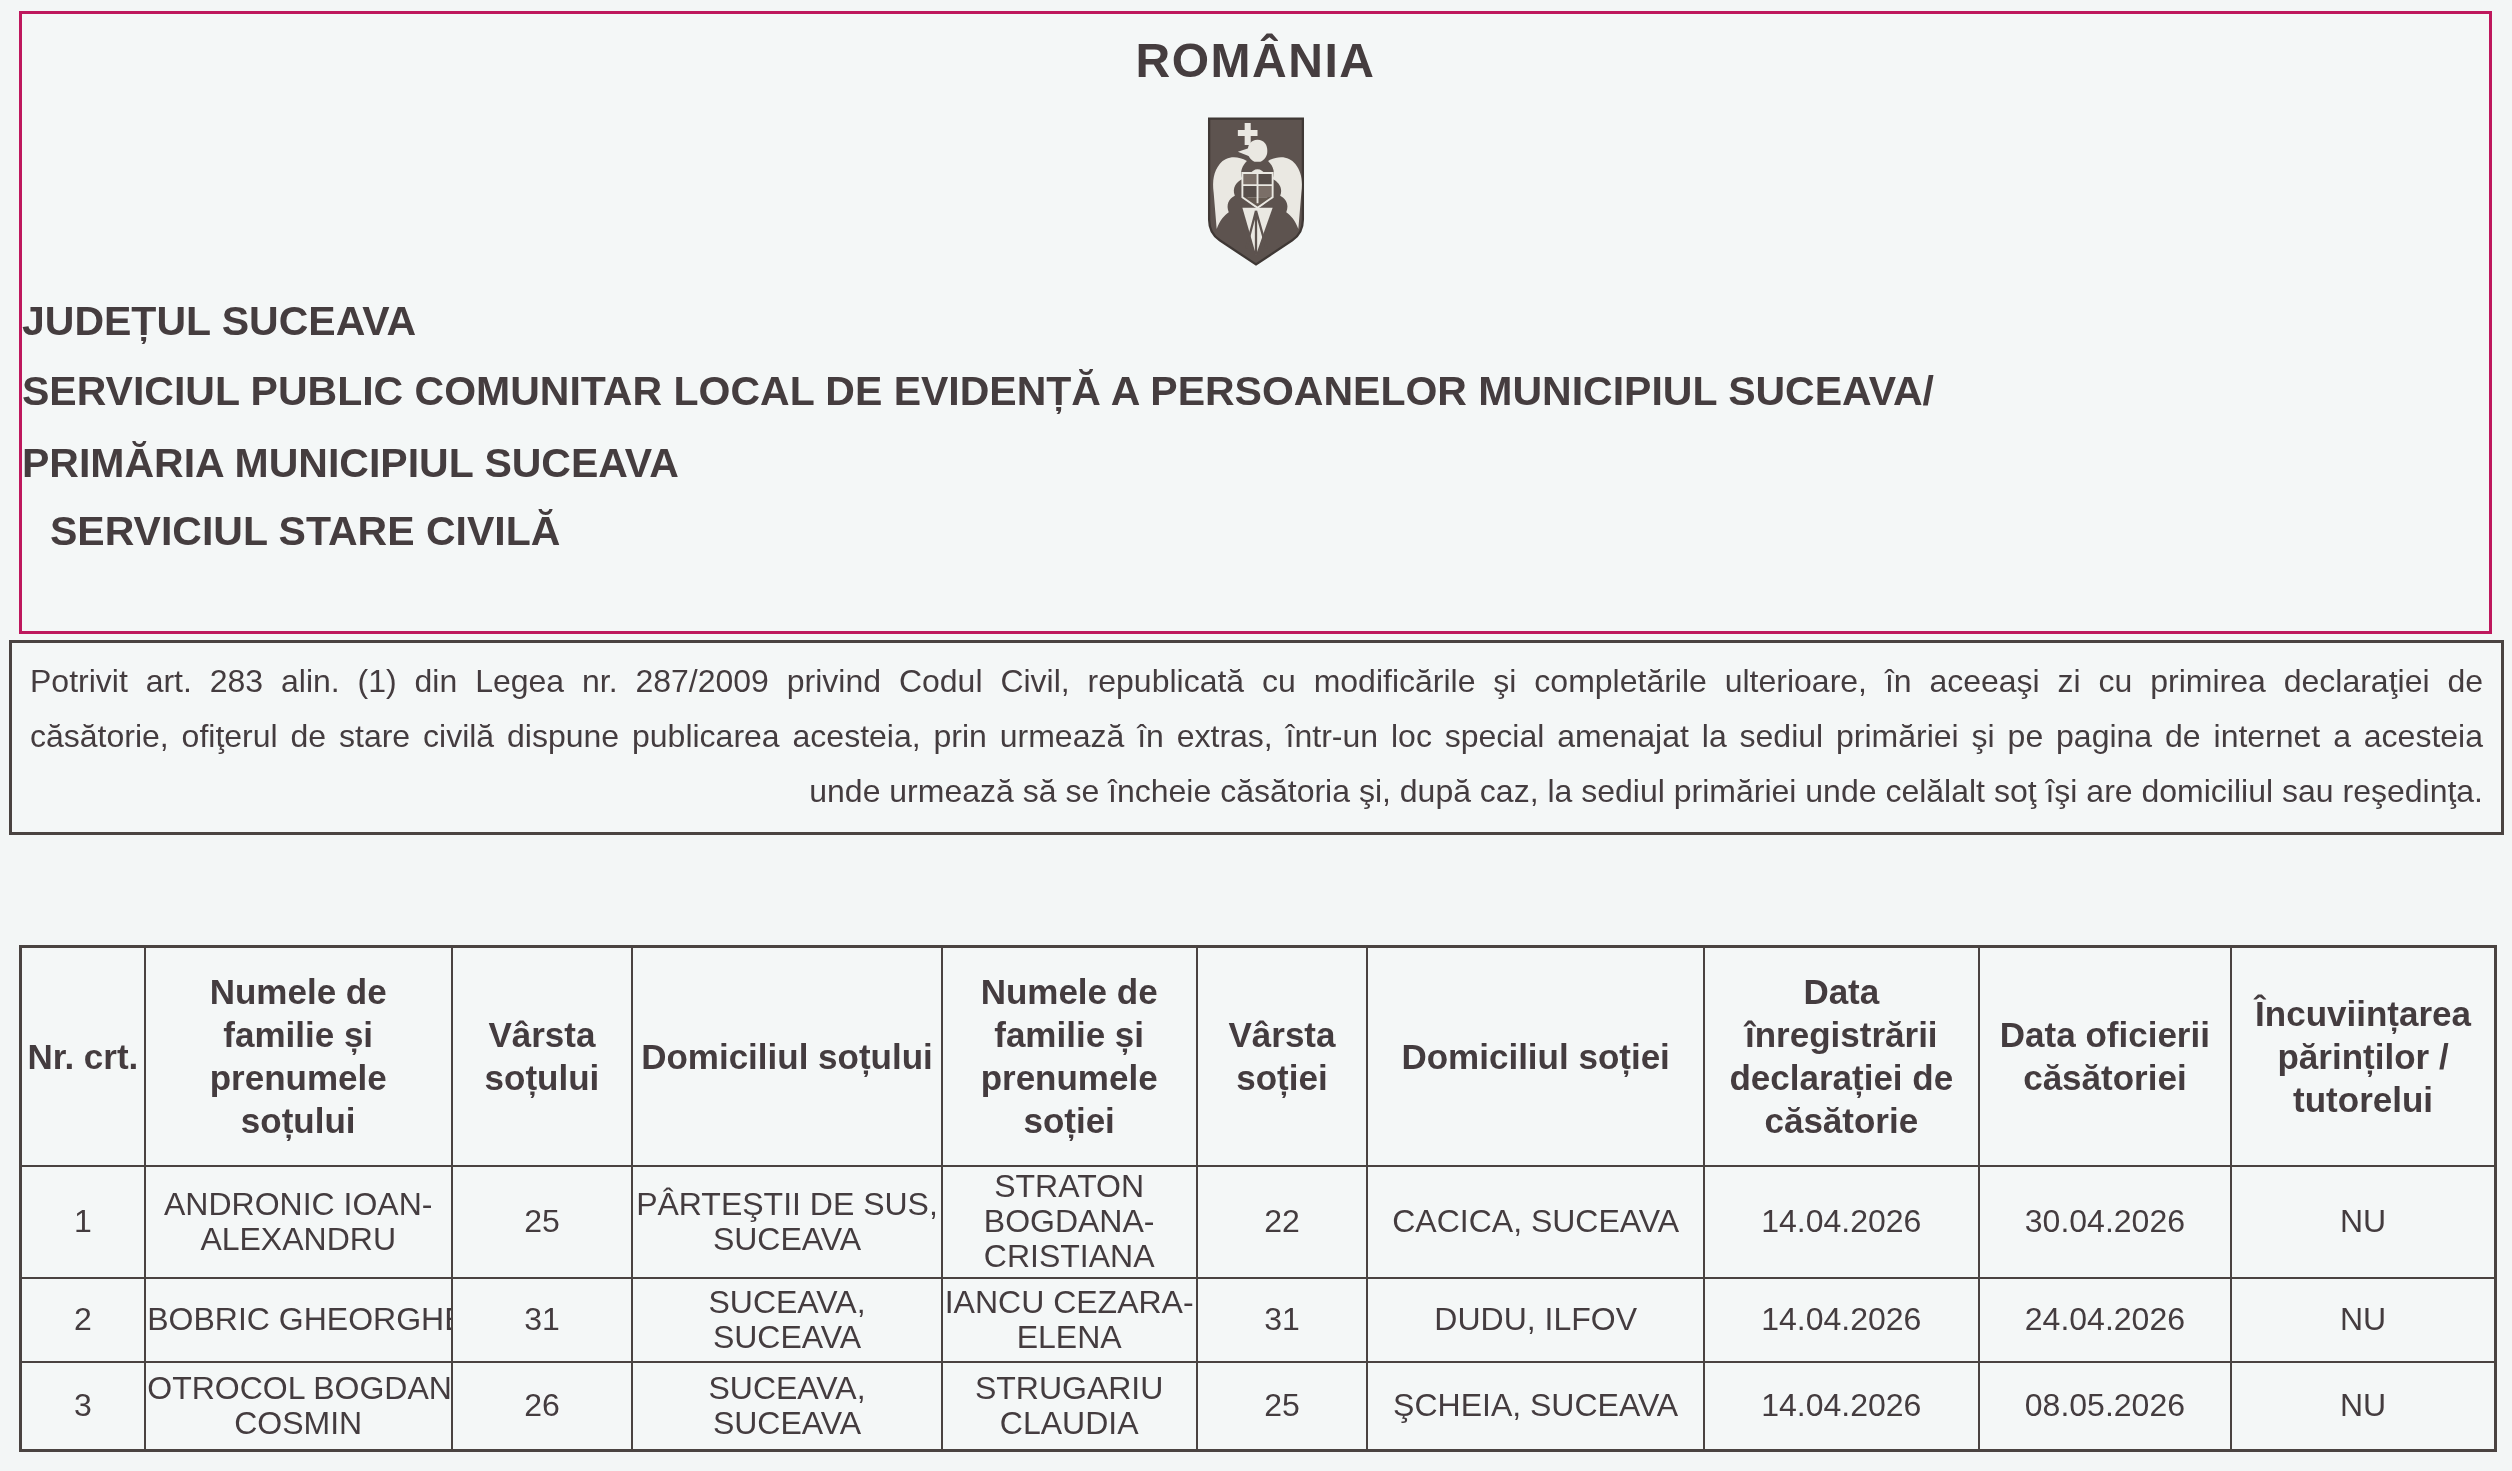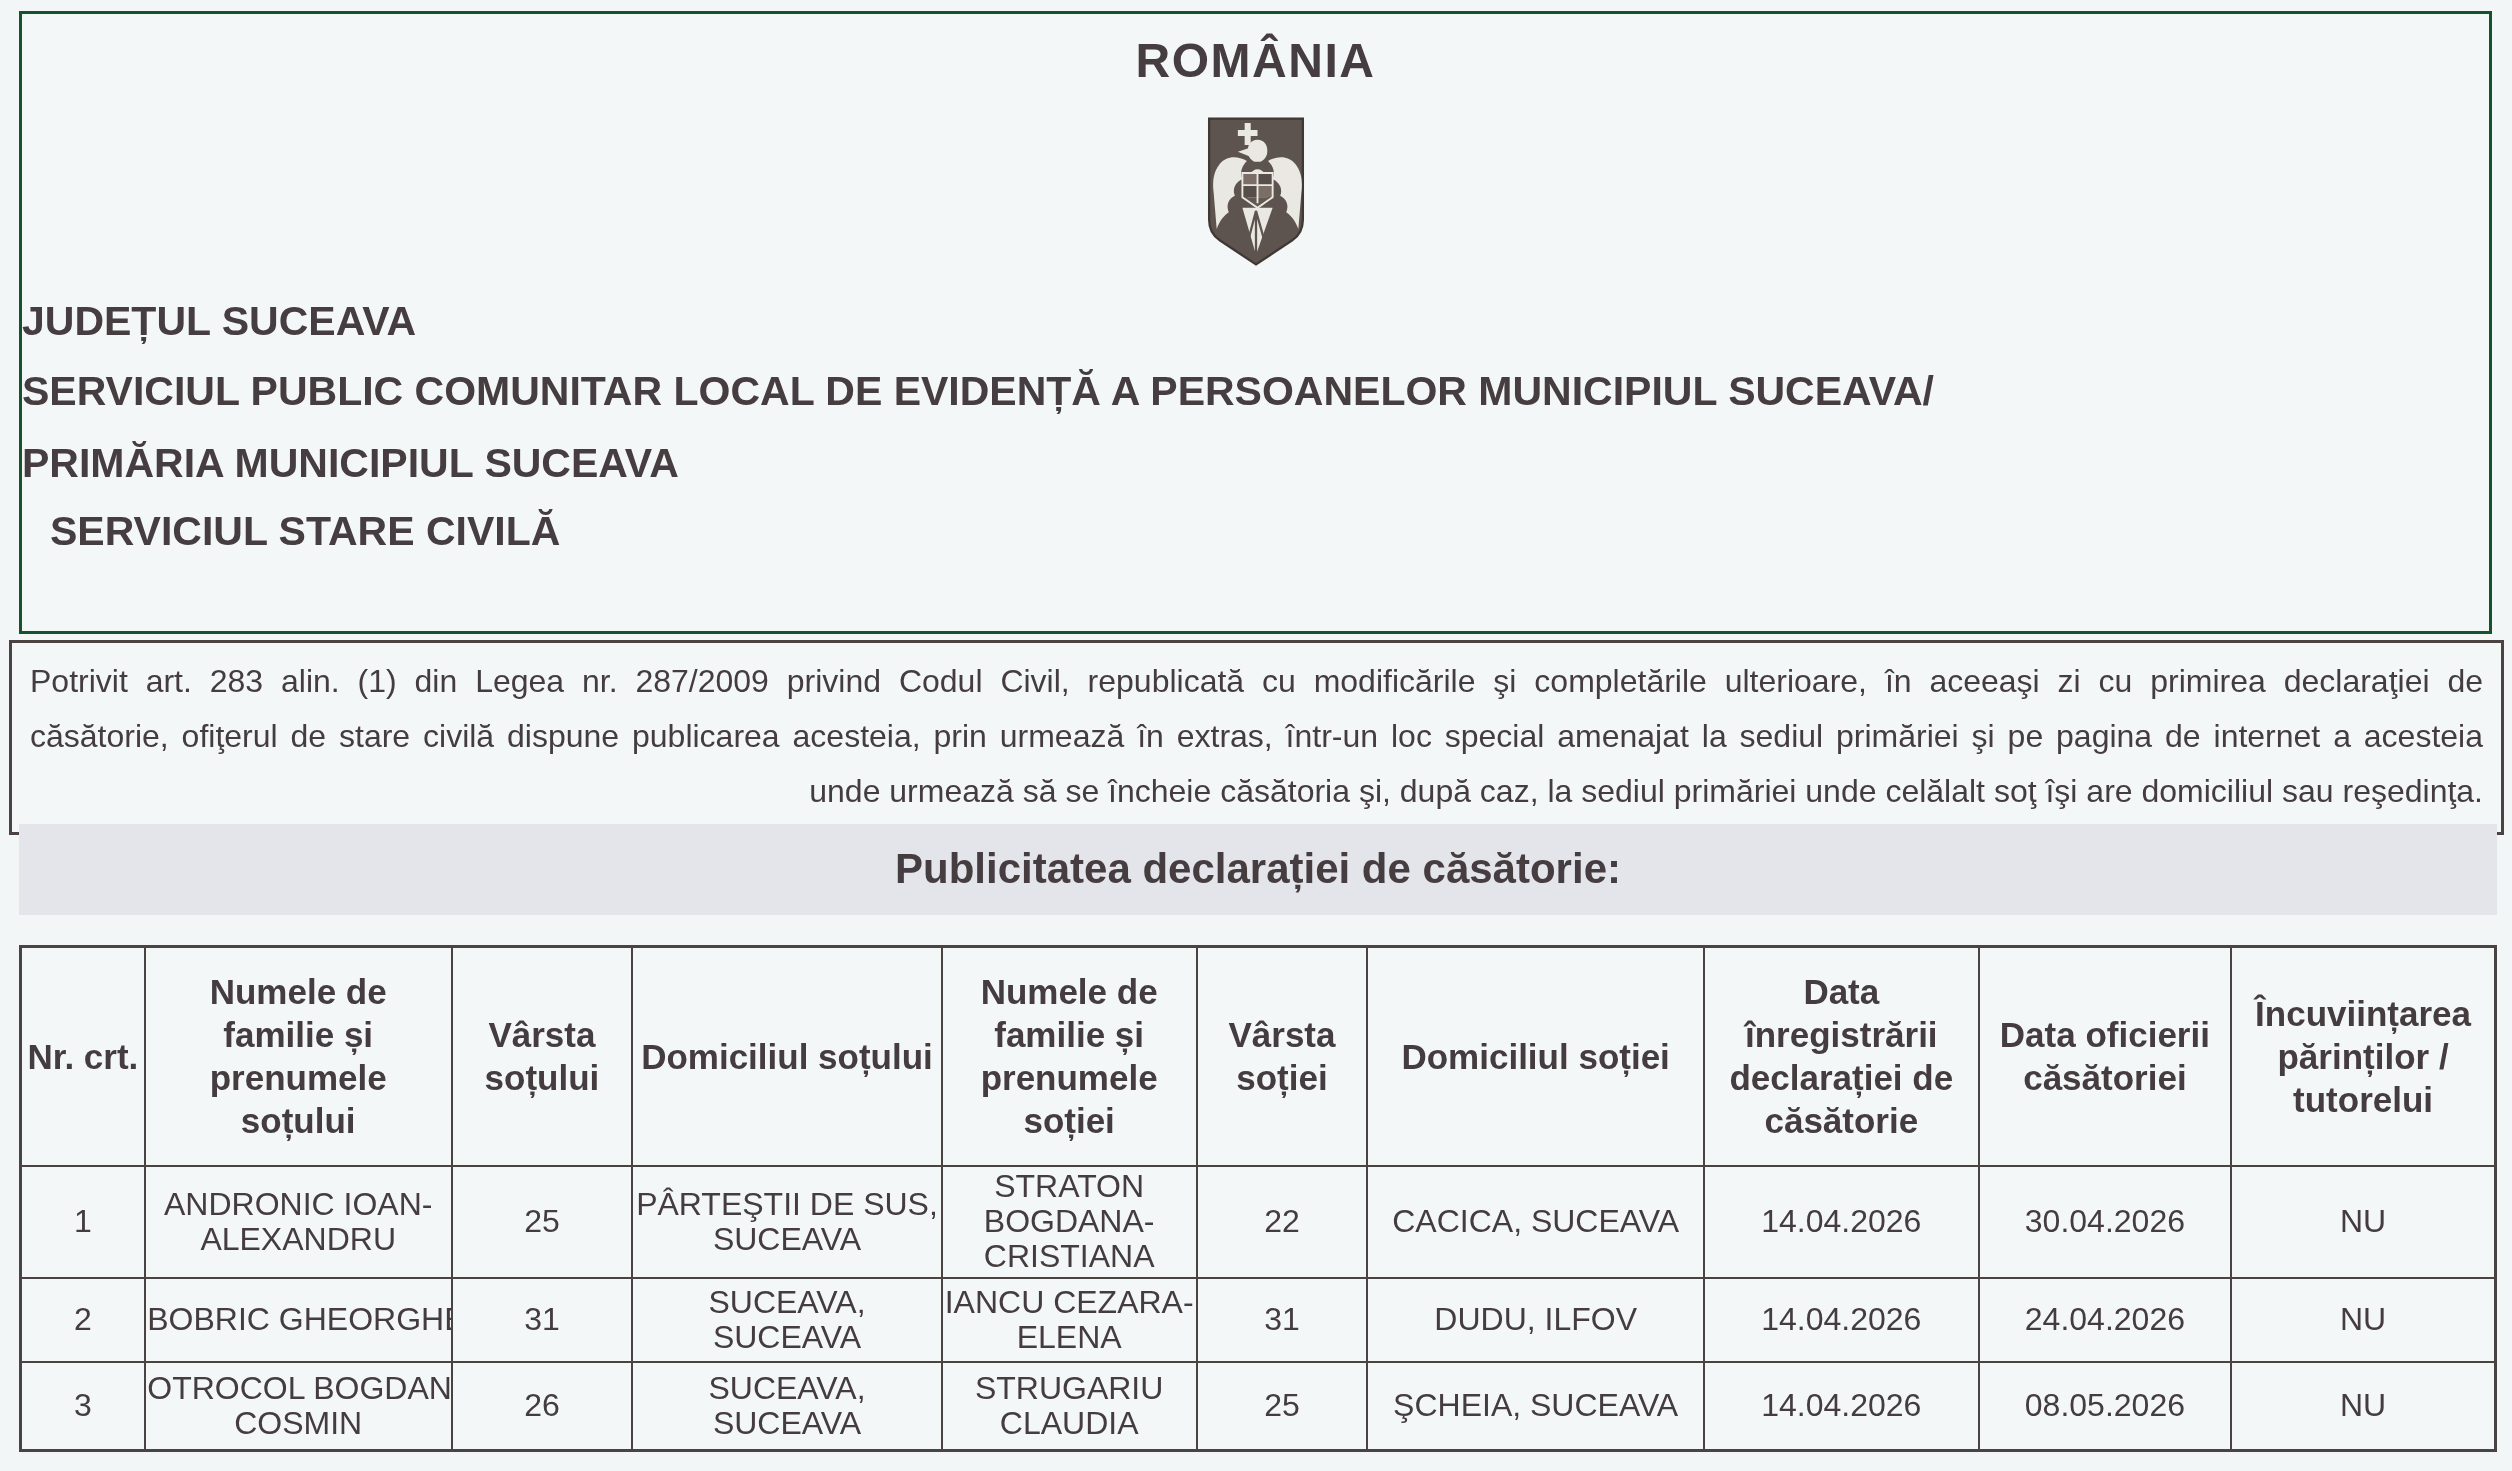--- a/index.html
+++ b/index.html
@@ -7,21 +7,21 @@
   .page {
     position:relative; width:2512px; height:1471px;
     background:#f3f6f6; overflow:hidden;
     font-family:"Liberation Sans", sans-serif;
     color:#40393c;
   }
 
   
   .header-box {
     position:absolute; left:19px; top:10.6px; width:2467px; height:617px;
-    border:3px solid #14532d; background:#f4f7f7;
+    border:3px solid #be185d; background:#f4f7f7;
   }
   .country {
     position:absolute; top:19.6px; left:0; width:100%;
     text-align:center; font-size:48px; font-weight:bold; letter-spacing:1.5px;
     color:#453d3f;
   }
   .coa {
     position:absolute; top:100px; left:50%; transform:translateX(-50%);
     width:106px; height:155px;
   }
@@ -111,23 +111,20 @@
     <div class="inst-line inst-2">PRIMĂRIA MUNICIPIUL SUCEAVA</div>
     <div class="inst-line inst-3">SERVICIUL STARE CIVILĂ</div>
   </div>
 
   <div class="law-box">
     <div class="law-line jline">Potrivit art. 283 alin. (1) din Legea nr. 287/2009 privind Codul Civil, republicată cu modificările şi completările ulterioare, în aceeaşi zi cu primirea declaraţiei de</div>
     <div class="law-line jline">căsătorie, ofiţerul de stare civilă dispune publicarea acesteia, prin urmează în extras, într-un loc special amenajat la sediul primăriei şi pe pagina de internet a acesteia</div>
     <div class="law-line">unde urmează să se încheie căsătoria şi, după caz, la sediul primăriei unde celălalt soţ îşi are domiciliul sau reşedinţa.</div>
   </div>
 
-  <div class="band">
-    <div class="band-title">Publicitatea declarației de căsătorie:</div>
-  </div>
 
   <table class="decl-table">
     <colgroup>
       <col style="width:5.02%">
         <col style="width:12.4%">
         <col style="width:7.3%">
       <col style="width:12.5%">
         <col style="width:10.3%">
         <col style="width:6.9%">
       <col style="width:13.6%">

